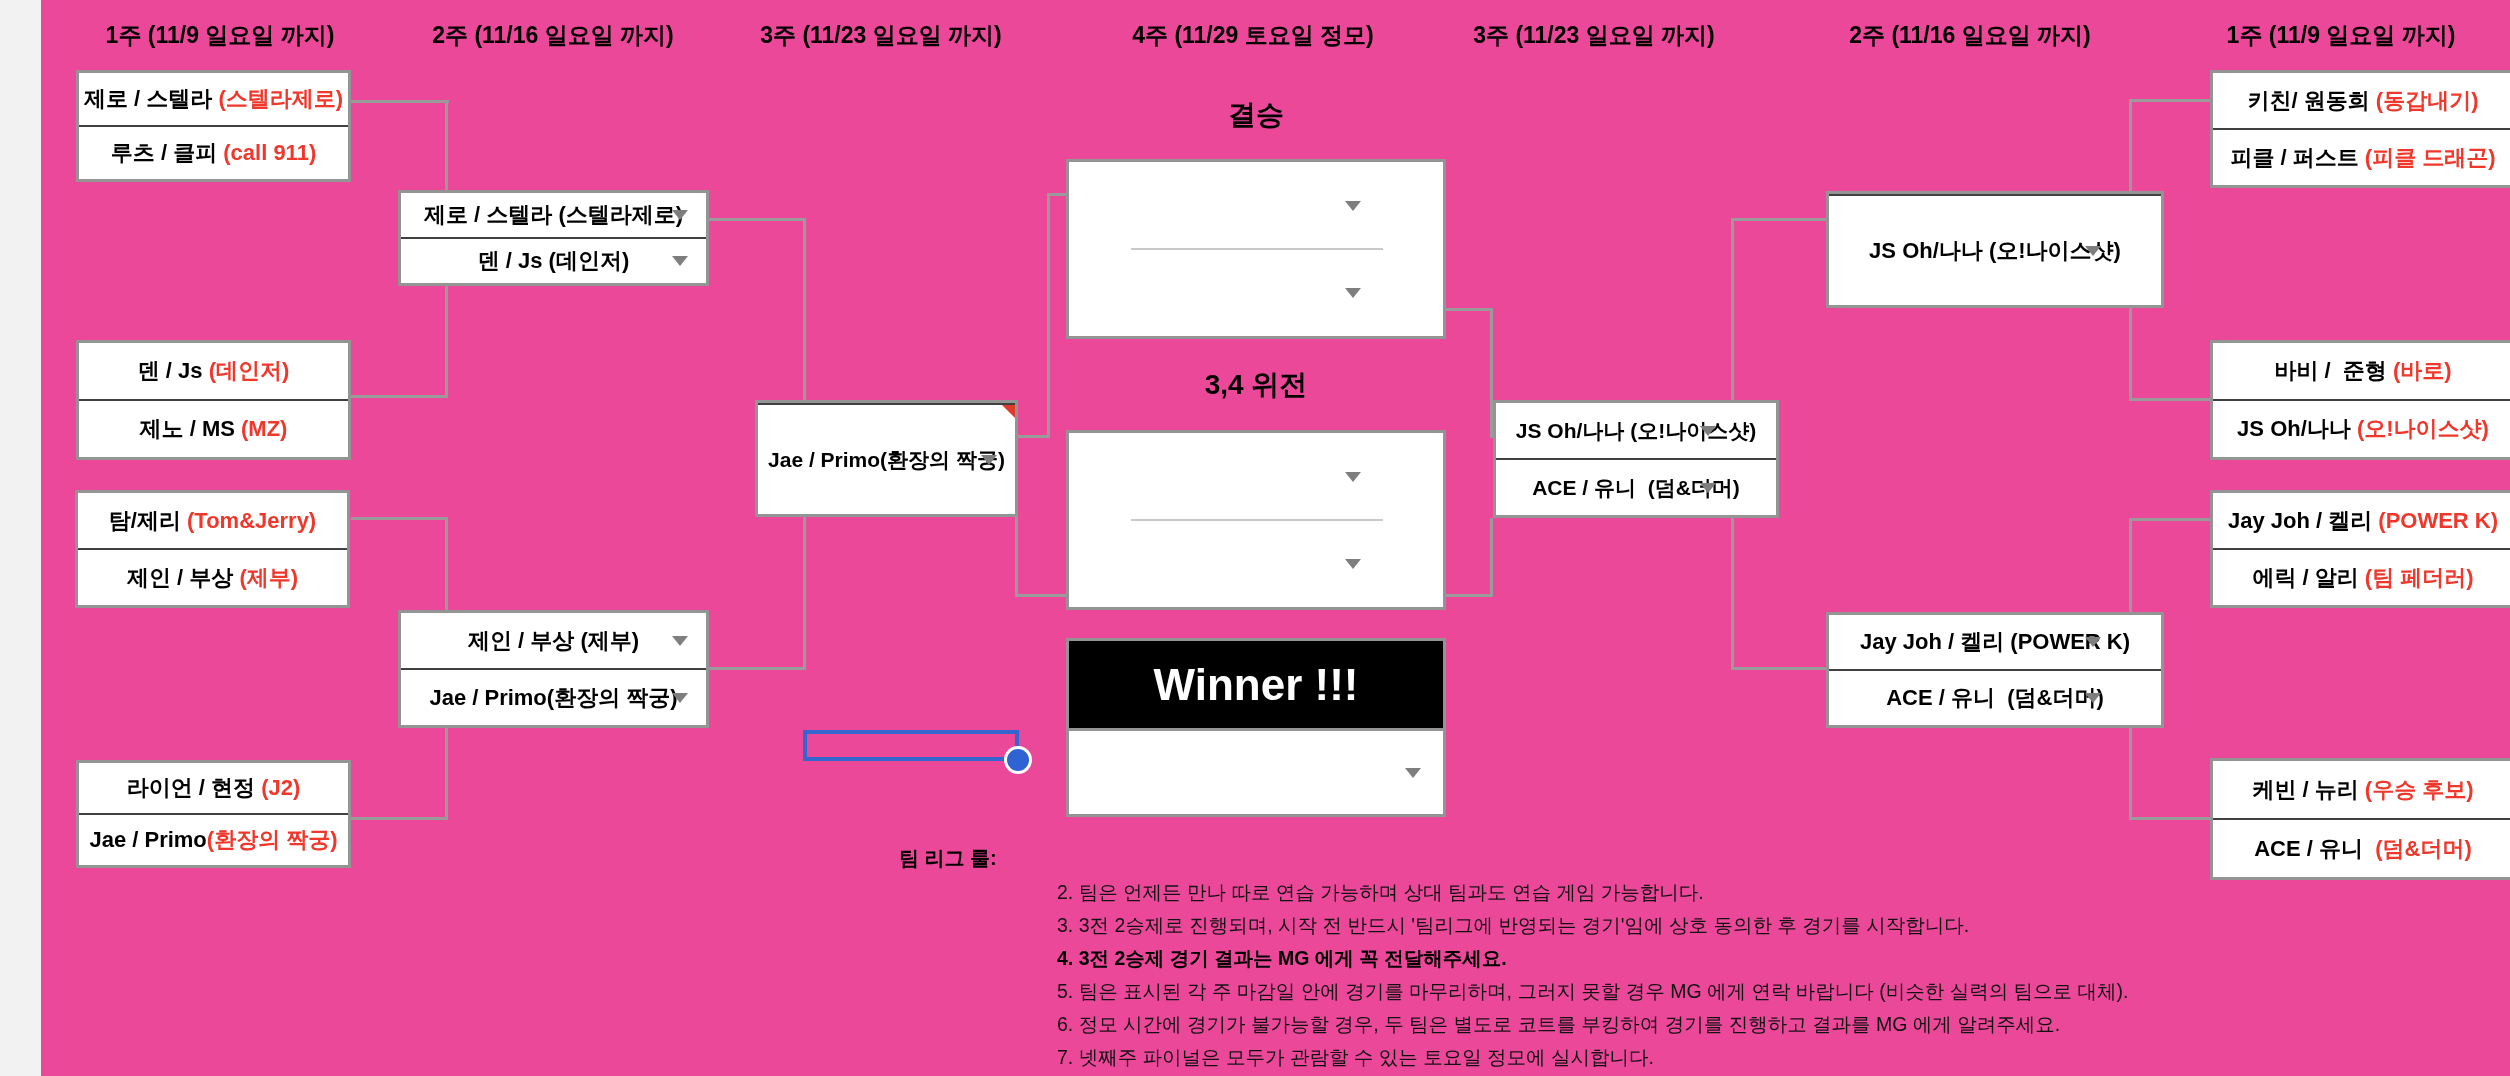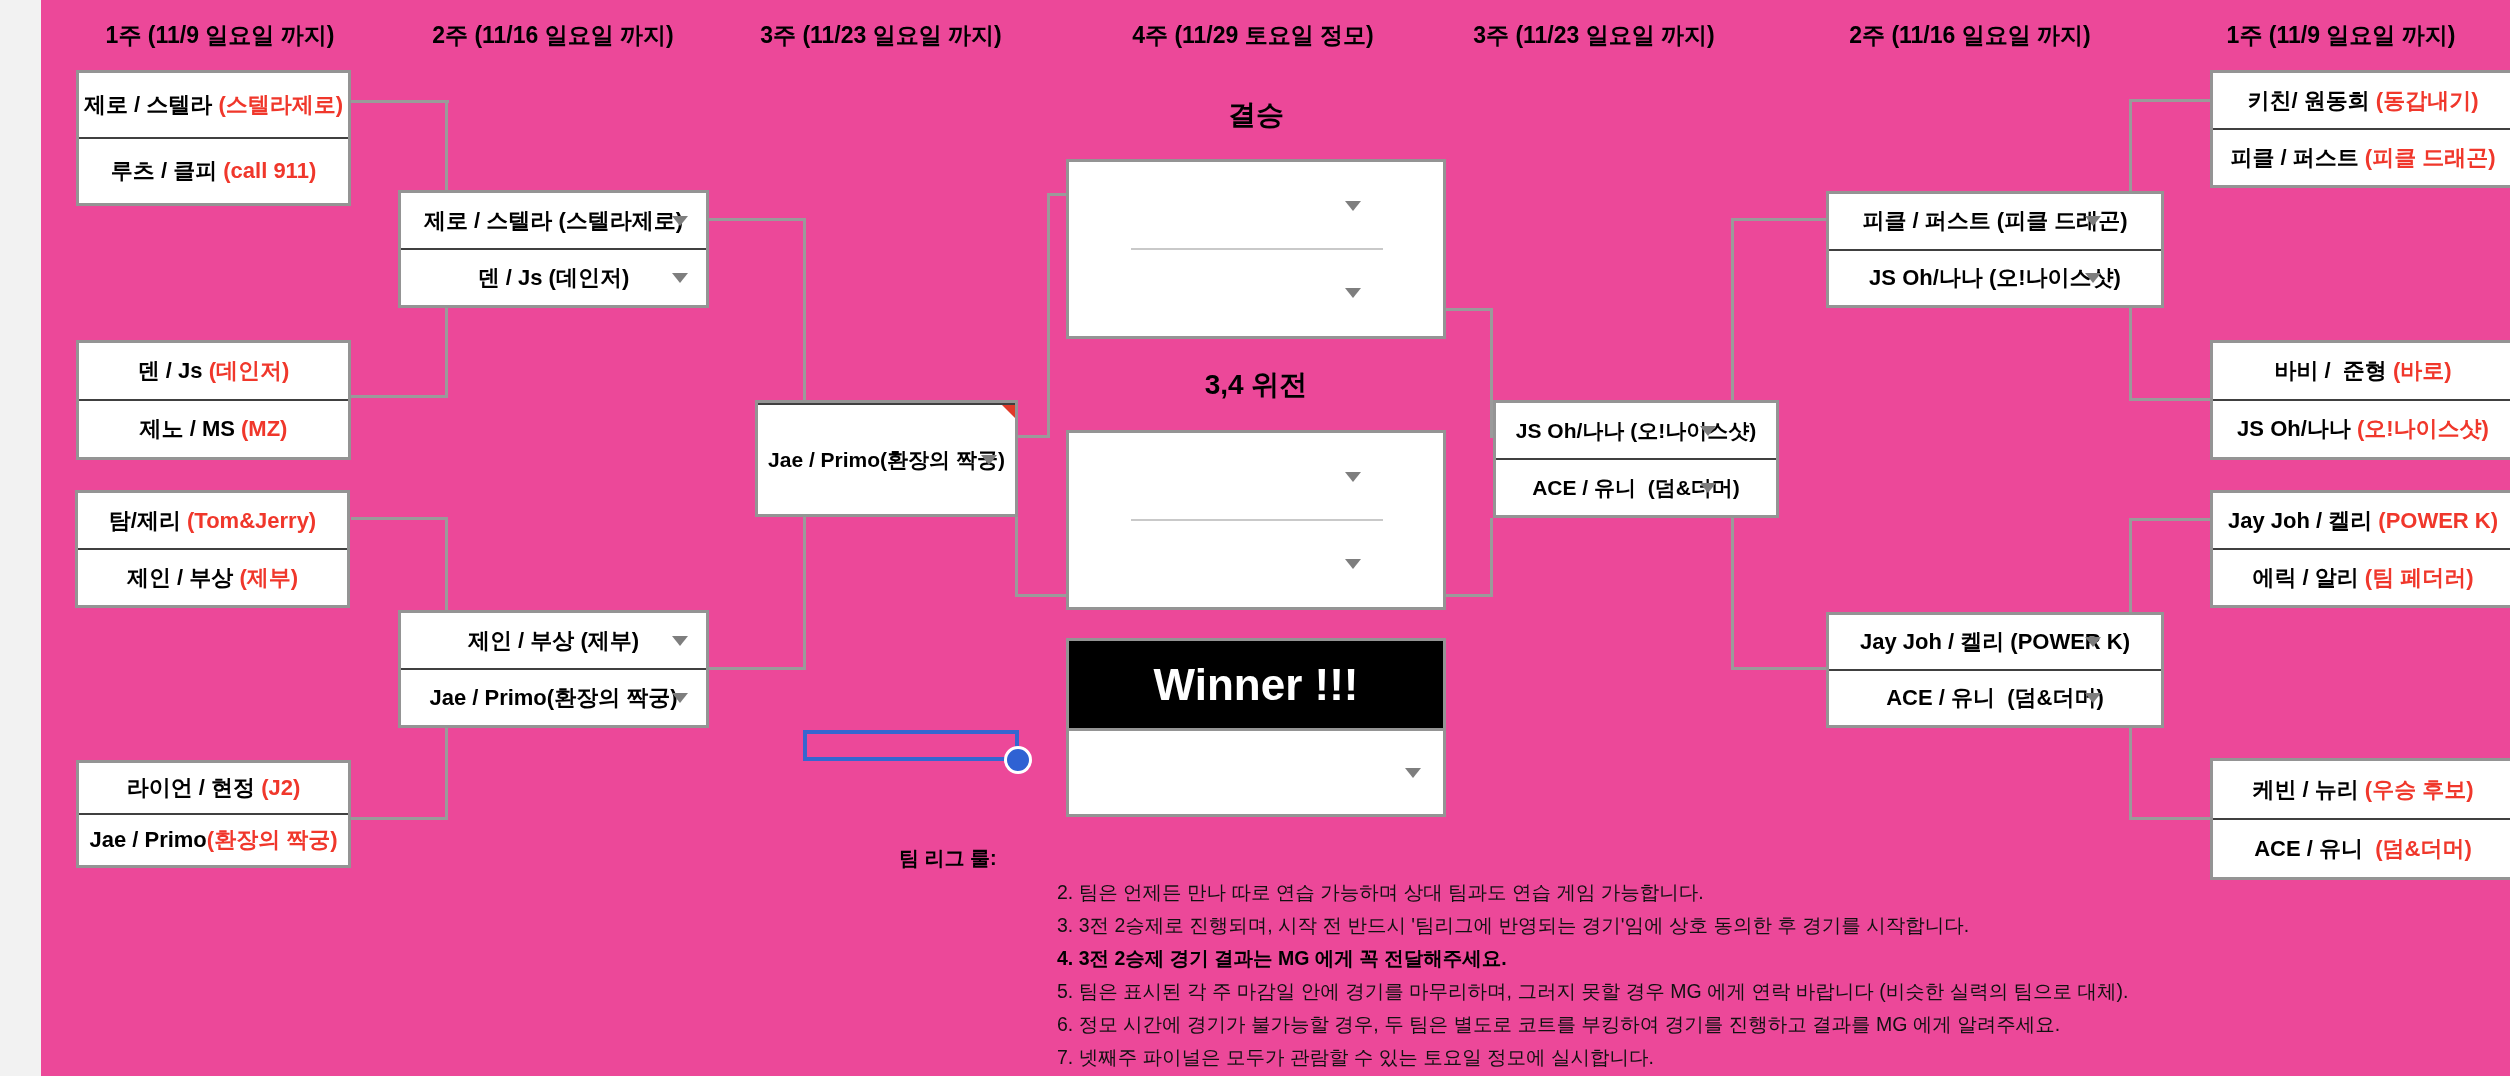--- a/index.html
+++ b/index.html
@@ -68,38 +68,38 @@
   <div class="line" style="left:1690px;top:218px;width:95px;height:3px"></div>
   <div class="line" style="left:1690px;top:218px;width:3px;height:452px"></div>
   <div class="line" style="left:1690px;top:667px;width:95px;height:3px"></div>
   <div class="line" style="left:2088px;top:99px;width:81px;height:3px"></div>
   <div class="line" style="left:2088px;top:99px;width:3px;height:301px"></div>
   <div class="line" style="left:2088px;top:398px;width:81px;height:3px"></div>
   <div class="line" style="left:2088px;top:518px;width:81px;height:3px"></div>
   <div class="line" style="left:2088px;top:518px;width:3px;height:302px"></div>
   <div class="line" style="left:2088px;top:817px;width:81px;height:3px"></div>
 
-  <div class="box" style="left:35px;top:70px;width:275px;height:136px">
+  <div class="box" style="left:35px;top:70px;width:275px;height:112px">
     <div class="row"><span>제로 / 스텔라 </span><span class="tag">(스텔라제로)</span></div>
     <div class="row sep"><span>루츠 / 클피 </span><span class="tag">(call 911)</span></div>
   </div>
   <div class="box" style="left:35px;top:340px;width:275px;height:120px">
     <div class="row"><span>덴 / Js </span><span class="tag">(데인저)</span></div>
     <div class="row sep"><span>제노 / MS </span><span class="tag">(MZ)</span></div>
   </div>
   <div class="box" style="left:34px;top:490px;width:275px;height:118px">
     <div class="row"><span>탐/제리 </span><span class="tag">(Tom&amp;Jerry)</span></div>
     <div class="row sep"><span>제인 / 부상 </span><span class="tag">(제부)</span></div>
   </div>
   <div class="box" style="left:35px;top:760px;width:275px;height:108px">
     <div class="row"><span>라이언 / 현정 </span><span class="tag">(J2)</span></div>
     <div class="row sep"><span>Jae / Primo</span><span class="tag">(환장의 짝궁)</span></div>
   </div>
 
-  <div class="box" style="left:357px;top:190px;width:311px;height:118px">
+  <div class="box" style="left:357px;top:190px;width:311px;height:96px">
     <div class="row"><span>제로 / 스텔라 (스텔라제로)</span><span class="arrow ar-l"></span></div>
     <div class="row sep"><span>덴 / Js (데인저)</span><span class="arrow ar-l"></span></div>
   </div>
   <div class="box" style="left:357px;top:610px;width:311px;height:118px">
     <div class="row"><span>제인 / 부상 (제부)</span><span class="arrow ar-l"></span></div>
     <div class="row sep"><span>Jae / Primo(환장의 짝궁)</span><span class="arrow ar-l"></span></div>
   </div>
 
   <div class="box" style="left:714px;top:400px;width:263px;height:117px">
     <span class="corner"></span>
@@ -131,21 +131,20 @@
 
   <div class="sel" style="left:762px;top:730px;width:216px;height:31px"></div>
   <div class="sel-handle" style="left:963px;top:746px"></div>
 
   <div class="box" style="left:1452px;top:400px;width:286px;height:118px">
     <div class="row" style="font-size:21px"><span>JS Oh/나나 (오!나이스샷)</span><span class="arrow ar-r"></span></div>
     <div class="row sep" style="font-size:21px"><span>ACE / 유니  (덤&amp;더머)</span><span class="arrow ar-r"></span></div>
   </div>
 
   <div class="box" style="left:1785px;top:191px;width:338px;height:117px">
-    <div class="row"><span>피클 / 퍼스트 (피클 드래곤)</span><span class="arrow ar-r"></span></div>
     <div class="row sep"><span>JS Oh/나나 (오!나이스샷)</span><span class="arrow ar-r"></span></div>
   </div>
   <div class="box" style="left:1785px;top:612px;width:338px;height:116px">
     <div class="row"><span>Jay Joh / 켈리 (POWER K)</span><span class="arrow ar-r"></span></div>
     <div class="row sep"><span>ACE / 유니  (덤&amp;더머)</span><span class="arrow ar-r"></span></div>
   </div>
 
   <div class="box" style="left:2169px;top:70px;width:306px;height:118px">
     <div class="row"><span>키친/ 원동희 </span><span class="tag">(동갑내기)</span></div>
     <div class="row sep"><span>피클 / 퍼스트 </span><span class="tag">(피클 드래곤)</span></div>

